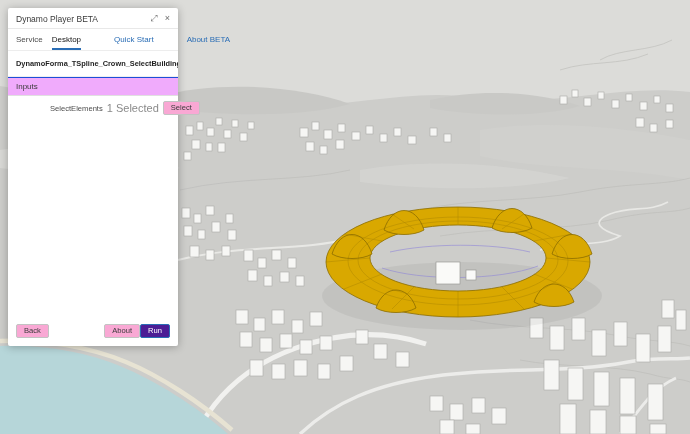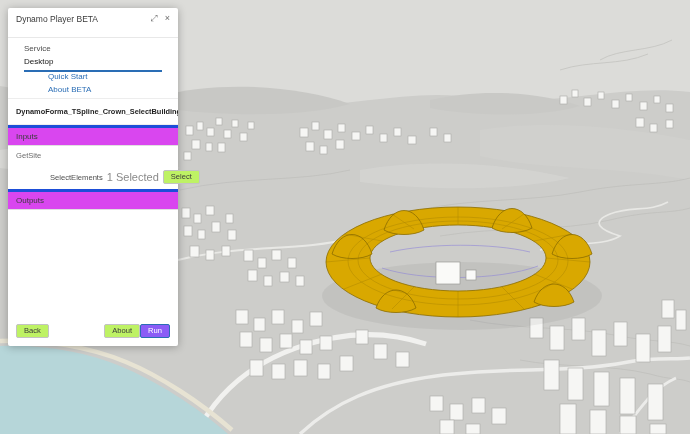--- a/index.html
+++ b/index.html
@@ -8,36 +8,36 @@
   .scene{position:absolute;left:0;top:0;width:690px;height:434px;display:block;}
 
   
   .panel{
     position:absolute;left:8px;top:8px;width:170px;height:338px;
     background:#ffffff;border-radius:2px;
     box-shadow:0 1px 8px rgba(0,0,0,.28);
     display:flex;flex-direction:column;
     color:#333;font-size:8px;z-index:5;
   }
-  .titlebar{display:flex;align-items:flex-start;padding:6px 8px 13px;border-bottom:1px solid #e8e8e8;}
+  .titlebar{display:flex;align-items:flex-start;padding:6px 8px 4px;border-bottom:1px solid #e8e8e8;}
   .titlebar .title{flex:1;font-size:8.5px;color:#3a3a3a;}
   .icon-btn{color:#6b6b6b;font-size:9px;line-height:9px;margin-left:7px;cursor:pointer;}
-  .tabs{display:flex;padding:6px 16px 0;border-bottom:1px solid #ededed;flex-direction:column;}
+  .tabs{display:flex;gap:9px;padding:6px 8px 0;border-bottom:1px solid #ededed;}
   .tab{font-size:8px;padding-bottom:4px;color:#4c4c4c;cursor:pointer;white-space:nowrap;}
   .tab.active{color:#141414;font-weight:normal;border-bottom:2px solid #2a6db5;}
   .tab.link{color:#2a6db5;margin-left:24px;}
   .script-name{font-size:7.4px;font-weight:bold;color:#1f1f1f;padding:8px 8px;border-bottom:1px solid #efefef;white-space:nowrap;overflow:hidden;}
-  .section-header{background:#d946ef;border-top:3px solid #1d4ed8;border-bottom:1px solid #e0e0e0;color:#3c3c3c;font-size:8px;padding:4px 8px;}
+  .section-header{background:#f0abfc;border-top:1px solid #1d4ed8;border-bottom:1px solid #e0e0e0;color:#3c3c3c;font-size:8px;padding:4px 8px;}
   .row{display:flex;align-items:center;gap:4px;padding:5px 8px;}
   .row .lbl{flex:1;font-size:7.6px;color:#6b6b6b;white-space:nowrap;}
   .row .lbl.dark{color:#4c4c4c;margin-left:34px;}
   .status{font-size:11px;color:#8a8a8a;white-space:nowrap;}
   .btn{font-family:"Liberation Sans",sans-serif;font-size:7.6px;color:#3a3a3a;
-       background:#bef264;border:1px solid #c3c3c3;border-radius:2px;padding:2px 7px;cursor:pointer;line-height:1.1;}
-  .btn-primary{background:#8b5cf6;border-color:#2a6db5;color:#fff;}
+       background:#f9a8d4;border:1px solid #c3c3c3;border-radius:2px;padding:2px 7px;cursor:pointer;line-height:1.1;}
+  .btn-primary{background:#4c1d95;border-color:#2a6db5;color:#fff;}
   .eye{width:13px;height:11px;margin-left:2px;cursor:pointer;display:inline-block;}
   .panel-spacer{flex:1;}
   .footer{display:flex;align-items:center;gap:0;padding:8px;}
   .footer .back{margin-right:auto;}
 </style>
 </head>
 <body>
 
 <div class="stage">
 
@@ -241,31 +241,27 @@
       <span class="tab">Service</span>
       <span class="tab active">Desktop</span>
       <span class="tab link">Quick Start</span>
       <span class="tab link">About BETA</span>
     </div>
 
     <div class="script-name">DynamoForma_TSpline_Crown_SelectBuilding</div>
 
     <div class="section-header">Inputs</div>
 
-    <div class="row">
-      <span class="lbl">GetSite</span>
-    </div>
 
     <div class="row">
       <span class="lbl dark">SelectElements</span>
       <span class="status">1 Selected</span>
       <button class="btn">Select</button>
     </div>
 
-    <div class="section-header">Outputs</div>
 
 
     <div class="panel-spacer"></div>
 
     <div class="footer">
       <button class="btn back">Back</button>
       <button class="btn">About</button>
       <button class="btn btn-primary">Run</button>
     </div>
   </div>

